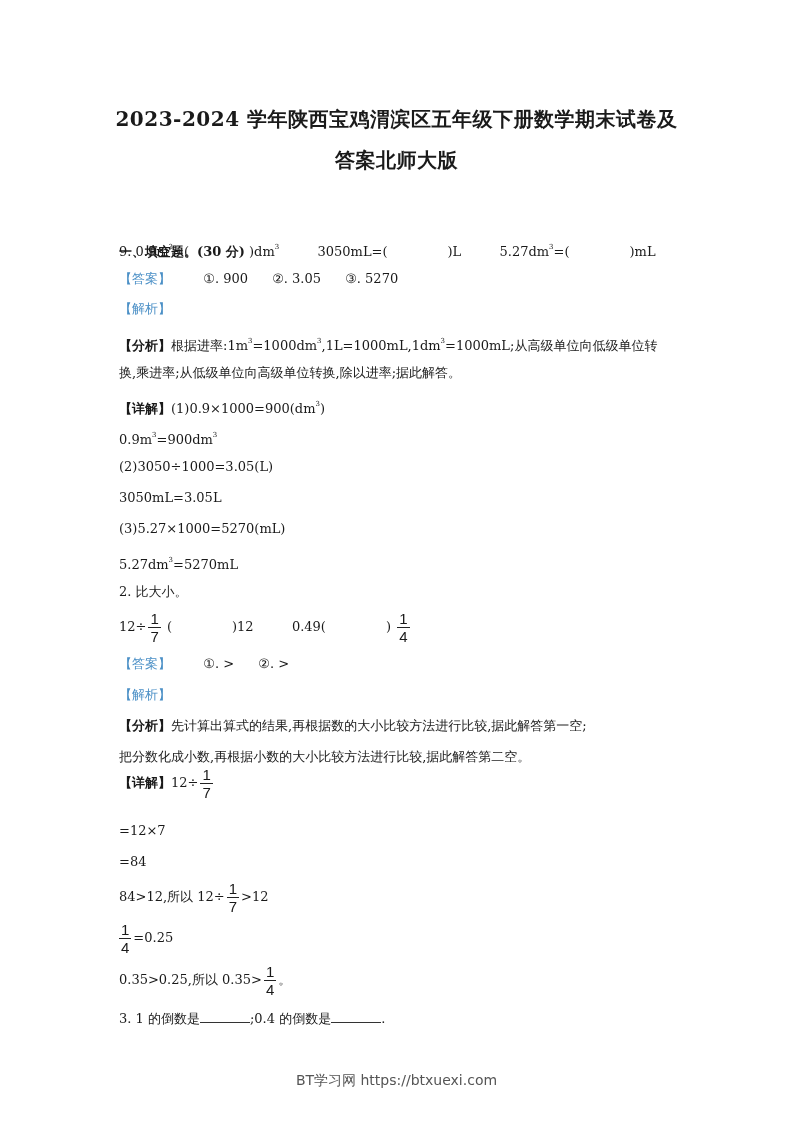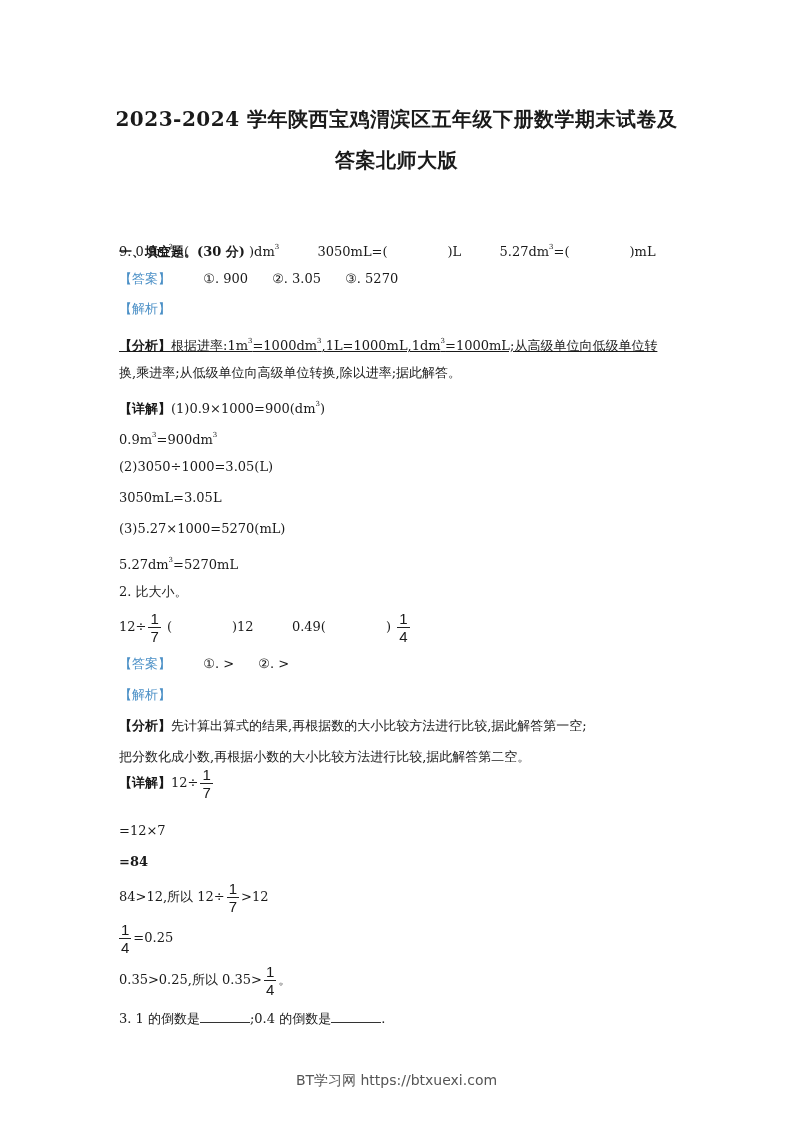--- a/index.html
+++ b/index.html
@@ -41,21 +41,21 @@
   <div class="line" style="top:270px;">
     <span class="blue">【答案】</span>
     <span class="gap" style="width:24px"></span>
     <span>①. 900</span><span class="gap" style="width:20px"></span>
     <span>②. 3.05</span><span class="gap" style="width:20px"></span>
     <span>③. 5270</span>
   </div>
 
   <div class="line blue" style="top:300px;">【解析】</div>
 
-  <div class="line" style="top:332px;text-decoration:underline;">
+  <div class="line" style="top:332px;">
     <span class="bold">【分析】</span><span>根据进率:1m</span><sup>3</sup><span>=1000dm</span><sup>3</sup><span>,1L=1000mL,1dm</span><sup>3</sup><span>=1000mL;从高级单位向低级单位转</span>
   </div>
   <div class="line" style="top:364px;text-align:center;">换,乘进率;从低级单位向高级单位转换,除以进率;据此解答。</div>
 
   <div class="line" style="top:395px;">
     <span class="bold">【详解】</span><span>(1)0.9×1000=900(dm</span><sup>3</sup><span>)</span>
   </div>
   <div class="line" style="top:426px;">
     <span>0.9m</span><sup>3</sup><span>=900dm</span><sup>3</sup>
   </div>
@@ -96,21 +96,21 @@
   </div>
   <div class="line" style="top:748px;">把分数化成小数,再根据小数的大小比较方法进行比较,据此解答第二空。</div>
 
   <div class="line" style="top:766px;">
     <span class="bold">【详解】</span><span>12÷</span><span class="frac">
         <span class="num">1</span>
         <span>7</span>
       </span>
   </div>
   <div class="line" style="top:822px;">=12×7</div>
-  <div class="line" style="top:853px;font-weight:bold;">=84</div>
+  <div class="line" style="top:853px;">=84</div>
   <div class="line" style="top:880px;">
     <span>84&gt;12,所以 12÷</span><span class="frac">
         <span class="num">1</span>
         <span>7</span>
       </span><span>&gt;12</span>
   </div>
   <div class="line" style="top:921px;">
     <span class="frac" style="margin-left:0">
         <span class="num">1</span>
         <span>4</span>

